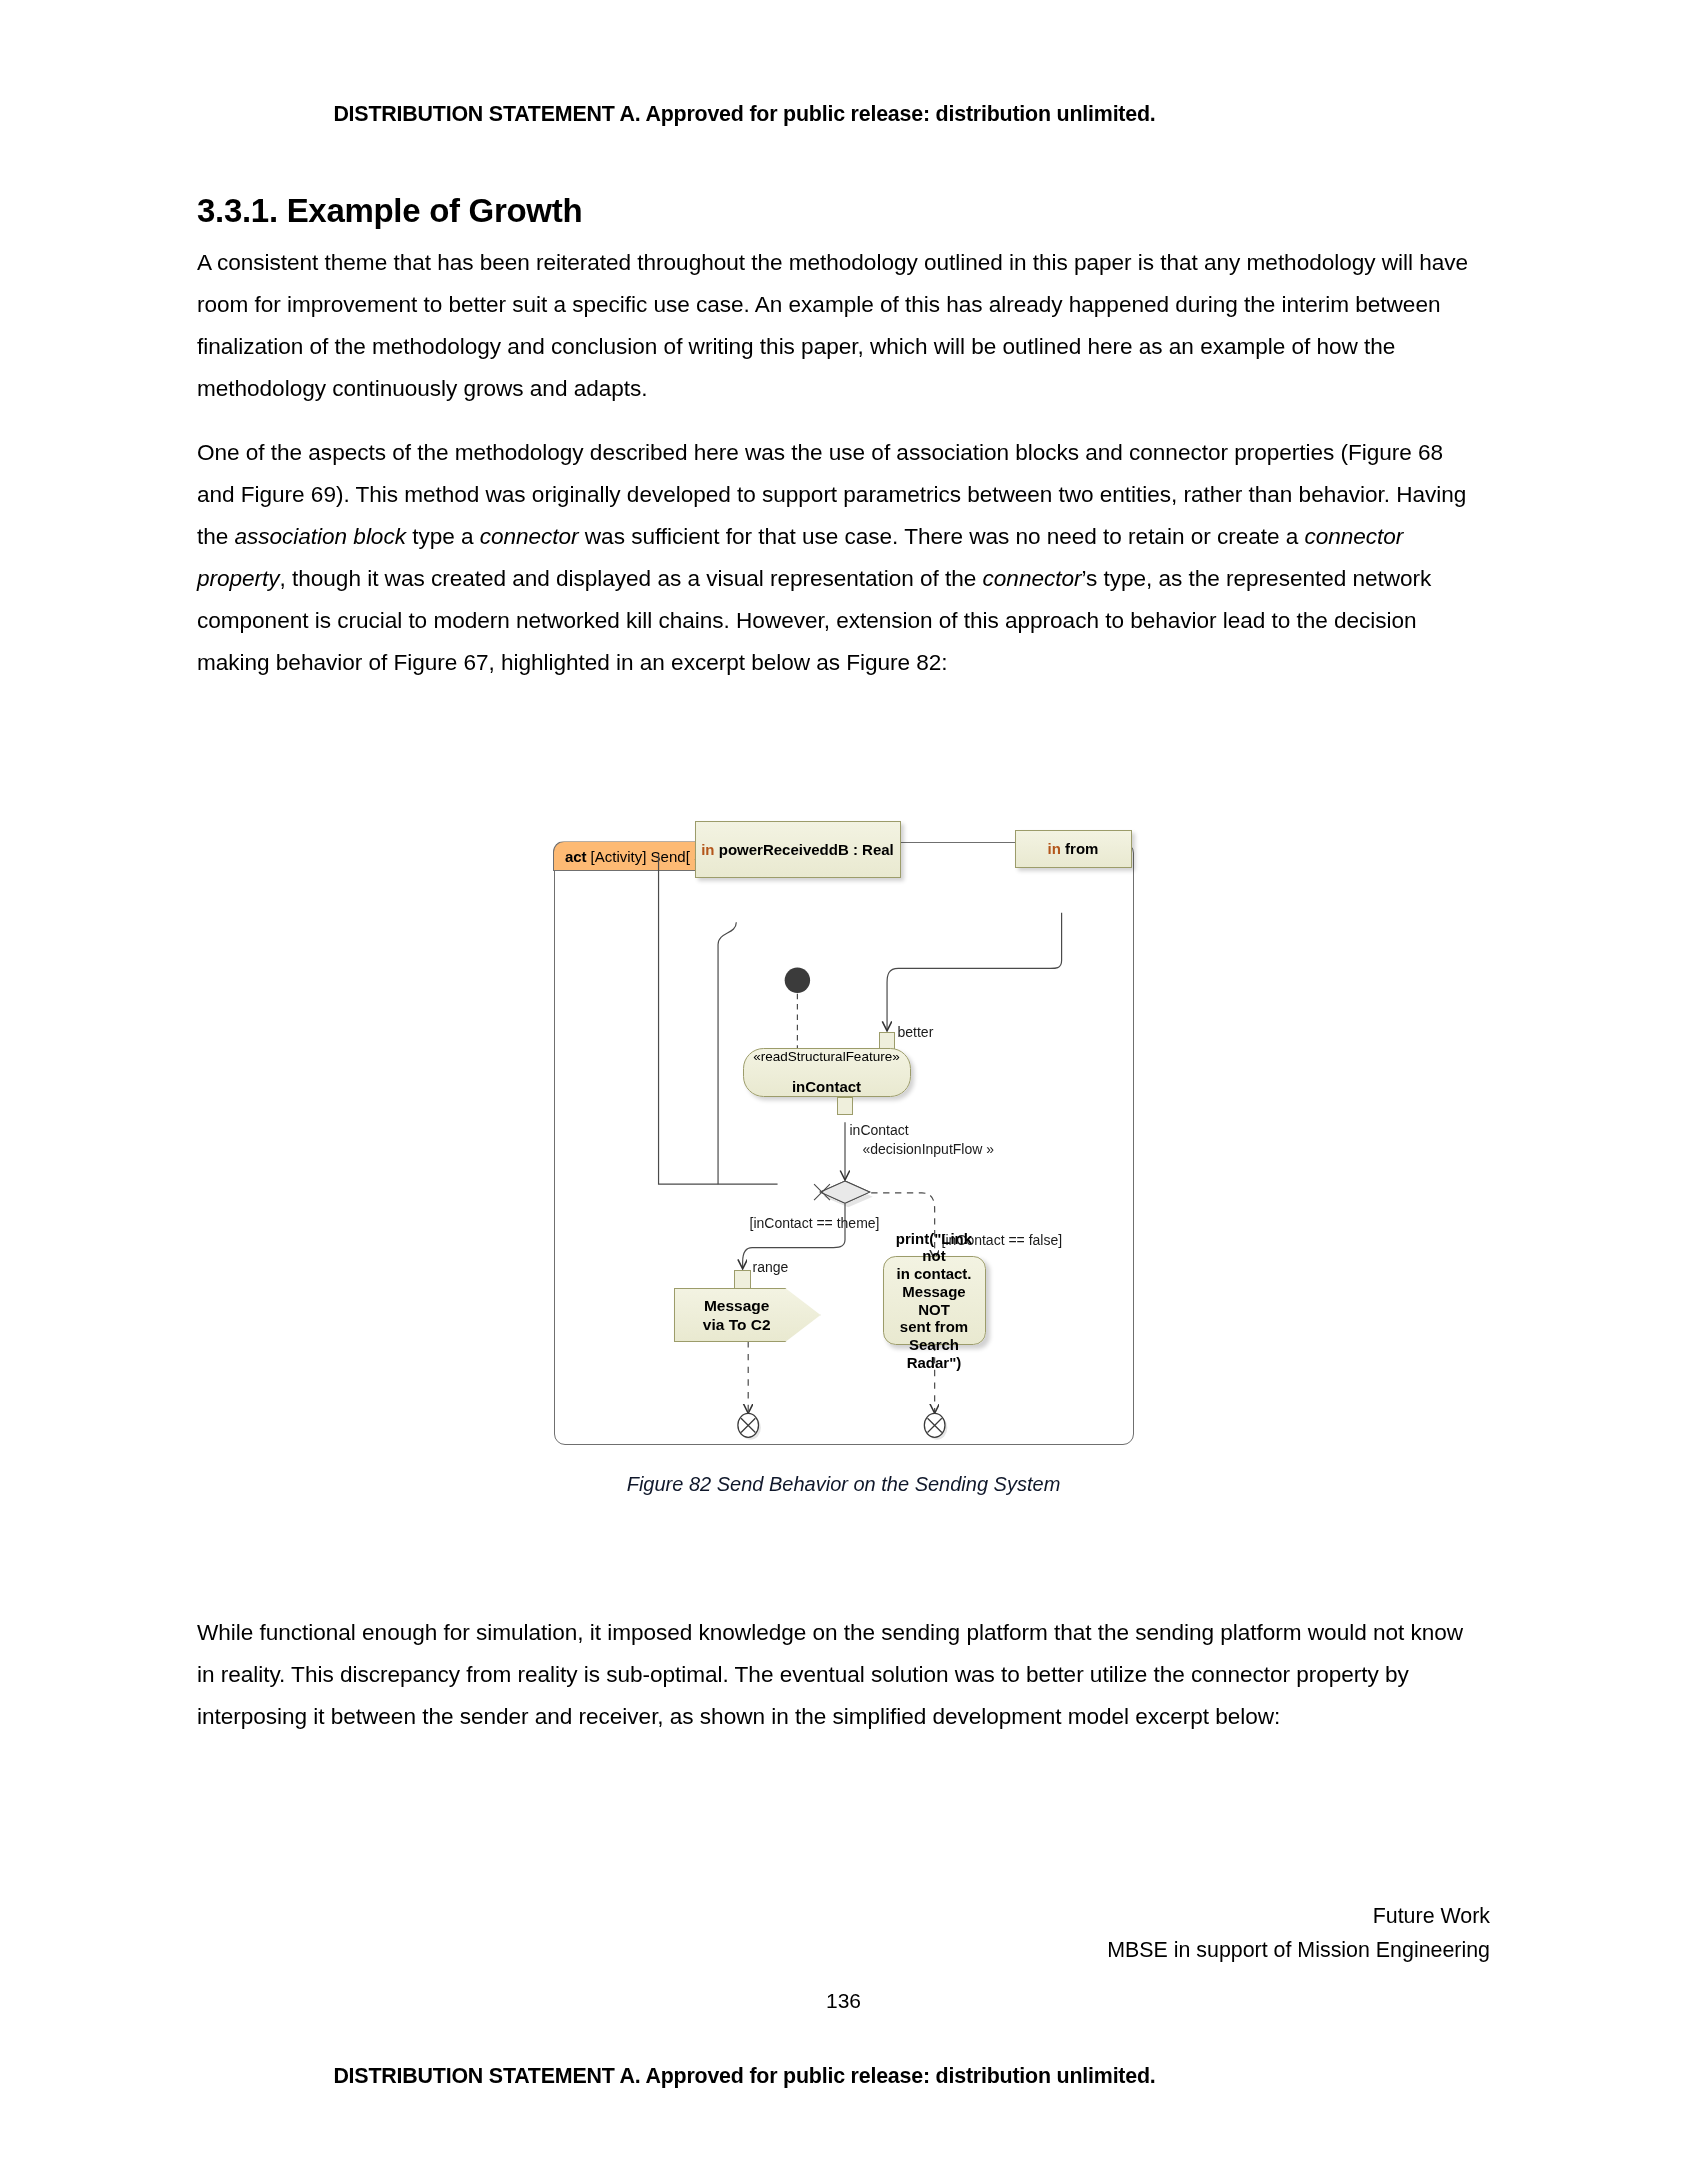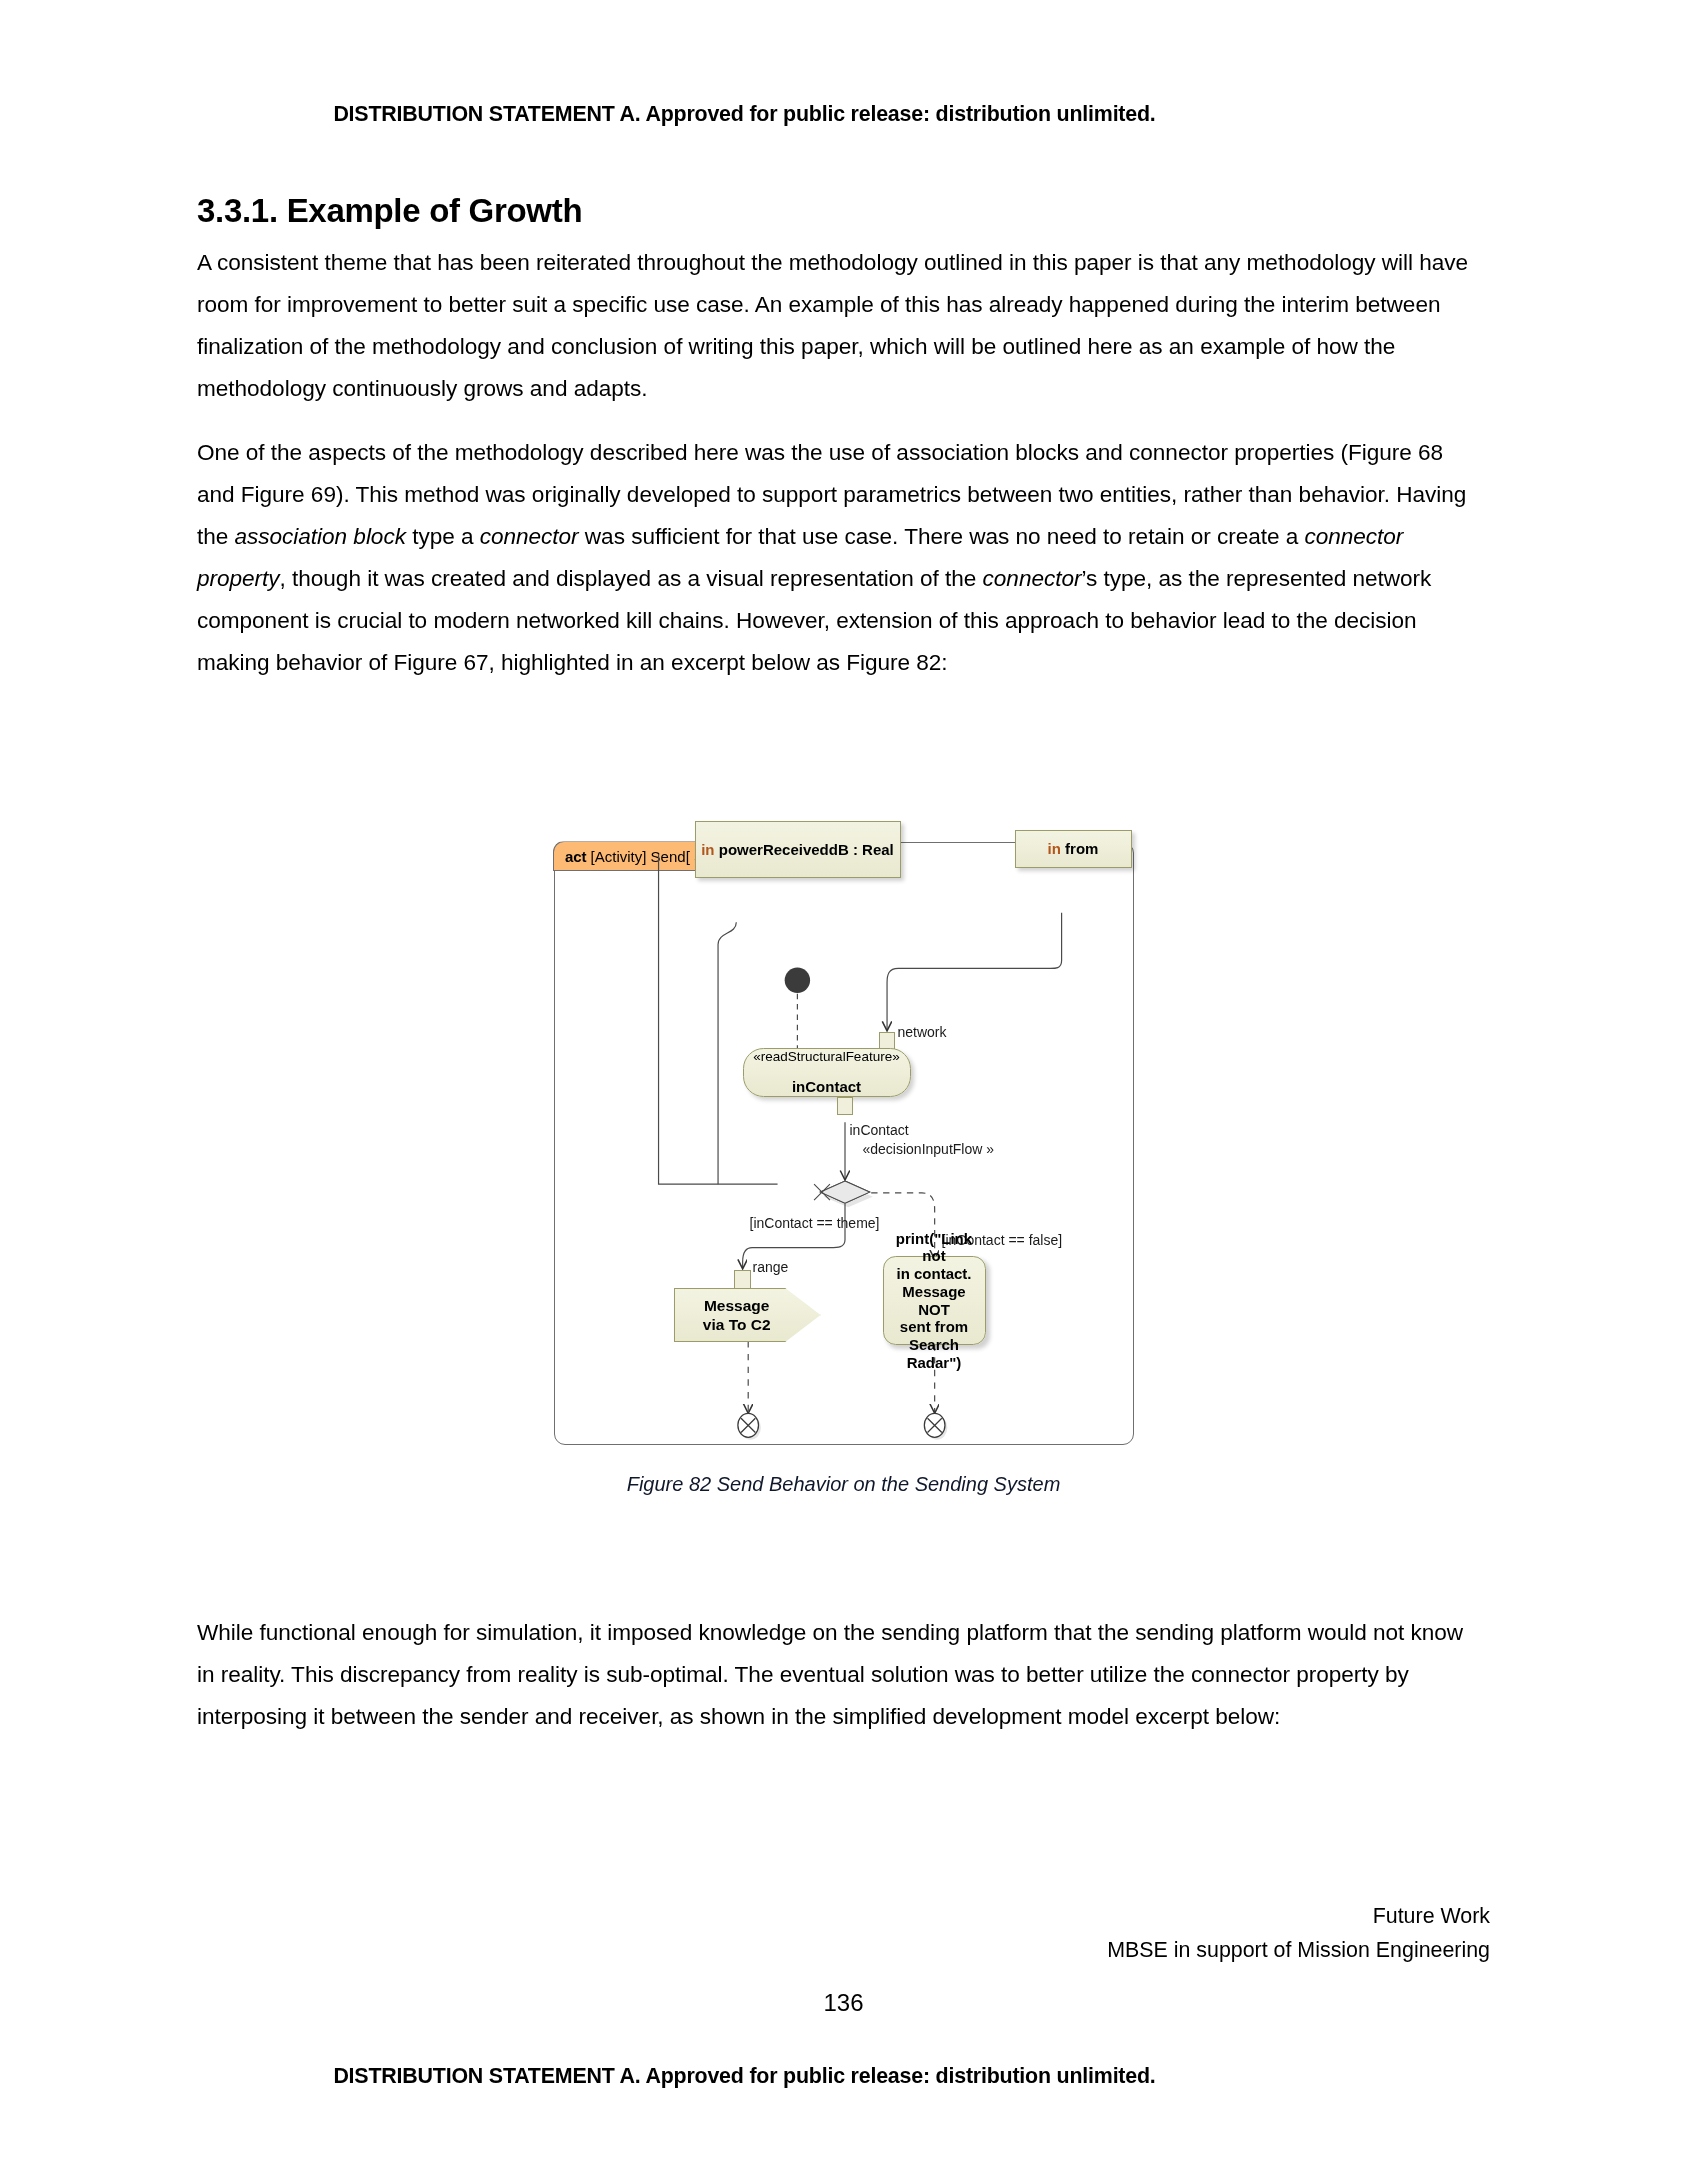--- a/index.html
+++ b/index.html
@@ -190,21 +190,21 @@
     font-size: 21.4px;
     line-height: 34px;
   }
   #runfoot-block { top: 1899px; }
   .pagenum {
     position: absolute;
     left: 0;
     top: 1989px;
     width: 1687px;
     text-align: center;
-    font-size: 24px;
+    font-size: 21px;
   }
 </style>
 </head>
 <body>
 
 <div class="page">
 
   <div class="banner" id="banner-top">DISTRIBUTION STATEMENT A. Approved for public release: distribution unlimited.</div>
 
   <div class="content">
@@ -268,21 +268,21 @@
 
       <div class="uml-box" style="left:140px; top:-22px; width:206px; height:57px;">
         <span><span class="kw-in">in</span> <span class="kw-blk">powerReceiveddB : Real</span></span>
       </div>
 
       <div class="uml-box" style="left:460px; top:-12.7px; width:117px; height:38px;">
         <span><span class="kw-in">in</span> <span class="kw-blk">from</span></span>
       </div>
 
       <div class="pin" style="left:324px; top:189px; width:16px; height:19px;"></div>
-      <div class="diag-label" style="left:343px; top:181px;">network</div>
+      <div class="diag-label" style="left:343px; top:181px;">better</div>
 
       <div class="uml-box rounded-act" style="left:188px; top:205px; width:168px; height:49px;gap:11px;">
         <span class="st">«readStructuralFeature»</span>
         <span class="nm">inContact</span>
       </div>
 
       <div class="pin" style="left:282px; top:254px; width:16px; height:17.5px;"></div>
 
       <div class="diag-label" style="left:295px; top:279px;">inContact</div>
       <div class="diag-label" style="left:308px; top:298px;">«decisionInputFlow »</div>

